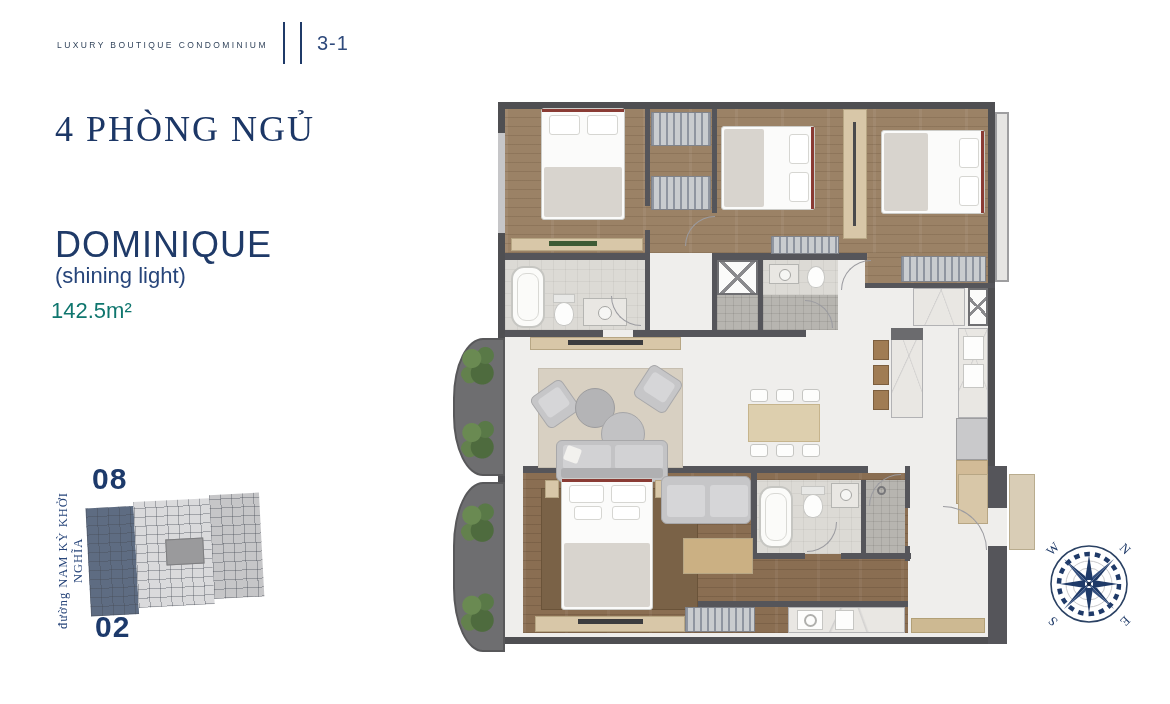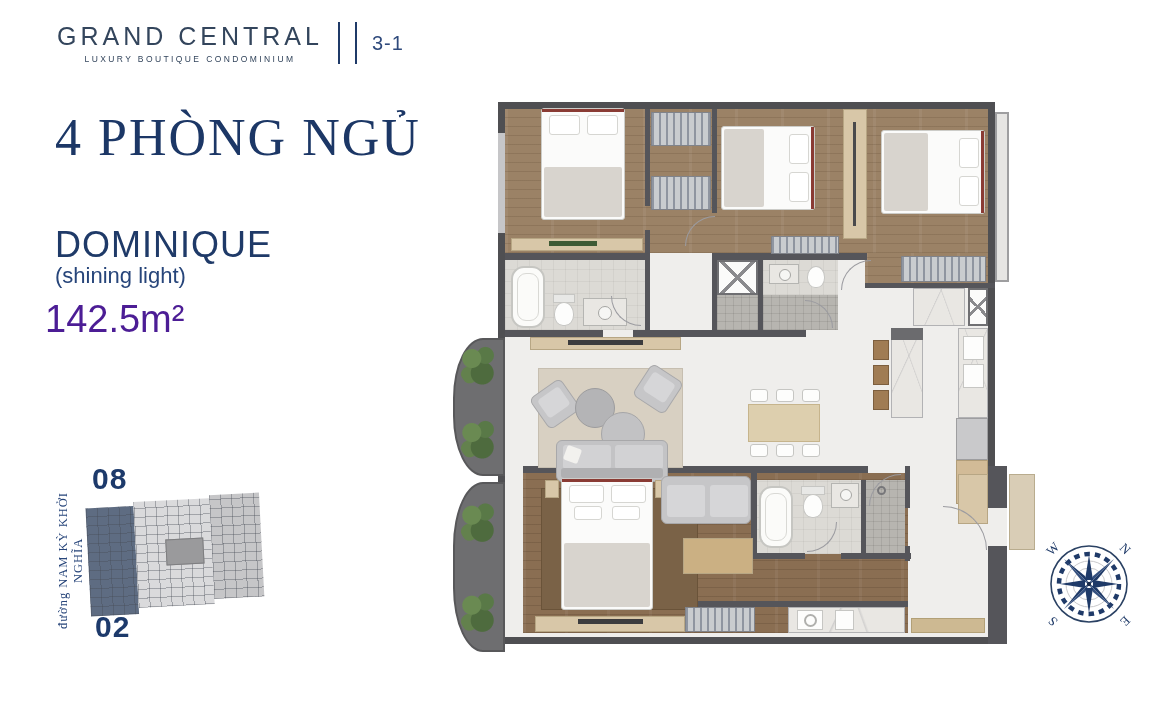--- a/index.html
+++ b/index.html
@@ -10,24 +10,24 @@
   .hdr{position:absolute;left:57px;top:22px;display:flex;align-items:center;gap:15px;}
   .brand-block{display:flex;flex-direction:column;align-items:center;}
   .brand{font-size:25px;letter-spacing:4px;color:#33455c;font-weight:400;white-space:nowrap;}
   .tagline{font-size:8.5px;letter-spacing:2.4px;color:#33455c;margin-top:3px;white-space:nowrap;}
   .vdiv{width:2px;height:42px;background:#1f3a68;}
   .ptitle{font-family:"Liberation Serif","DejaVu Serif",serif;font-size:23px;letter-spacing:1px;
           color:#1f3a68;white-space:nowrap;padding:0 4px;}
   .ucode{font-size:20px;color:#2f4a7c;letter-spacing:1px;}
   
   .h1{position:absolute;left:55px;top:108px;font-family:"Liberation Serif","DejaVu Serif",serif;
-      font-size:52px;letter-spacing:2px;color:#1c3766;}
+      font-size:36px;letter-spacing:2px;color:#1c3766;}
   .uname{position:absolute;left:55px;top:224px;font-size:36px;letter-spacing:1px;color:#1f3a68;}
   .umean{position:absolute;left:55px;top:263px;font-size:22px;color:#27457a;}
-  .uarea{position:absolute;left:45px;top:298px;font-size:38px;color:#4c1d95;}
+  .uarea{position:absolute;left:51px;top:298px;font-size:22px;color:#0f766e;}
   
   .lvl{position:absolute;font-size:30px;font-weight:bold;color:#1d3a6b;letter-spacing:1px;}
   .street{position:absolute;left:56px;top:468px;height:185px;writing-mode:vertical-rl;
           transform:rotate(180deg);font-family:"Liberation Serif","DejaVu Serif",serif;
           font-size:12.5px;color:#27457a;letter-spacing:1px;text-align:center;}
   .plate{position:absolute;left:88px;top:497px;width:174px;height:114px;transform:rotate(-3deg);}
   .blk{position:absolute;box-sizing:border-box;
        background-image:repeating-linear-gradient(0deg,rgba(70,75,85,.38) 0 1px,transparent 1px 9px),
                         repeating-linear-gradient(90deg,rgba(70,75,85,.38) 0 1px,transparent 1px 11px);}
   
@@ -70,21 +70,20 @@
                       radial-gradient(circle at 26% 70%,#63814d 0 8px,transparent 9px),
                       radial-gradient(circle at 48% 46%,#557244 0 8px,transparent 9px);}
   .gray{background:#c6c6c8;border:1px solid #a8a8aa;box-sizing:border-box;}
   .circle{border-radius:50%;box-sizing:border-box;}
 </style>
 </head>
 <body>
 
 <div class="hdr">
   <div class="brand-block">
-    <div class="brand">GRAND CENTRAL</div>
     <div class="tagline">LUXURY BOUTIQUE CONDOMINIUM</div>
   </div>
   <div class="vdiv"></div>
   <div class="vdiv"></div>
   <div class="ucode">3-1</div>
 </div>
 
 <div class="h1">4 PHÒNG NGỦ</div>
 <div class="uname">DOMINIQUE</div>
 <div class="umean">(shining light)</div>

